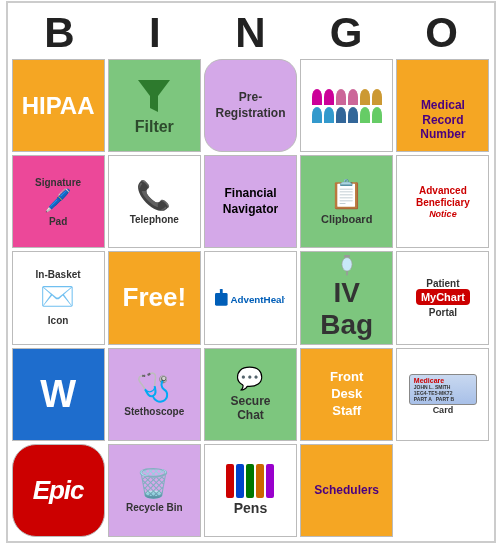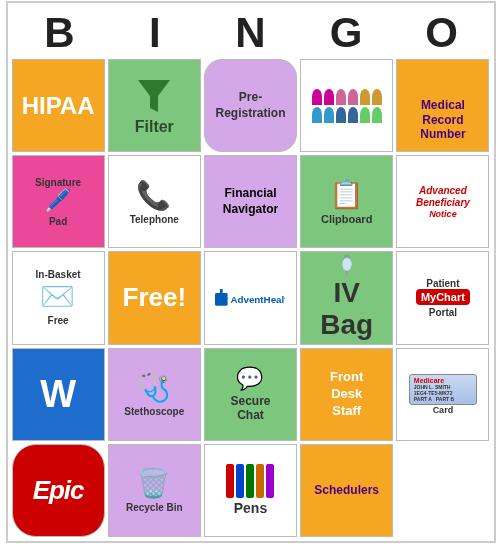--- a/index.html
+++ b/index.html
@@ -270,21 +270,20 @@
       padding: 2px 4px;
       font-size: 7px;
       color: #333;
       width: 80%;
       text-align: left;
     }
     .advanced-text {
       color: #cc0000;
       font-size: 10px;
       font-weight: 900;
-      font-style: italic;
       line-height: 1.2;
     }
     .advanced-sub {
       color: #cc0000;
       font-size: 9px;
       font-weight: 900;
       font-style: italic;
     }
     .mrn-text {
       color: #4a0080;
@@ -372,21 +371,21 @@
       <span style="font-size:11px;color:#333;font-weight:bold;">Clipboard</span>
     </div>
 
     <div class="cell cell-advanced">
       <span class="advanced-text">Advanced<br>Beneficiary</span>
       <span class="advanced-sub">Notice</span>
     </div>
     <div class="cell cell-inbasket">
       <span style="font-size:10px;color:#333;font-weight:bold;">In-Basket</span>
       <span class="envelope-icon">✉️</span>
-      <span style="font-size:10px;color:#333;">Free</span>
+      <span style="font-size:10px;color:#333;">Icon</span>
     </div>
     <div class="cell cell-free">
       <span>Free!</span>
     </div>
     <div class="cell cell-adventhealth">
       <svg width="70" height="28" viewBox="0 0 100 30">
         <rect x="0" y="8" width="18" height="18" rx="2" fill="#005eb8"></rect>
         <rect x="7" y="2" width="4" height="18" rx="1" fill="#005eb8"></rect>
         <text x="22" y="22" font-family="Arial" font-size="14" font-weight="bold" fill="#005eb8">AdventHealth</text>
       </svg>

